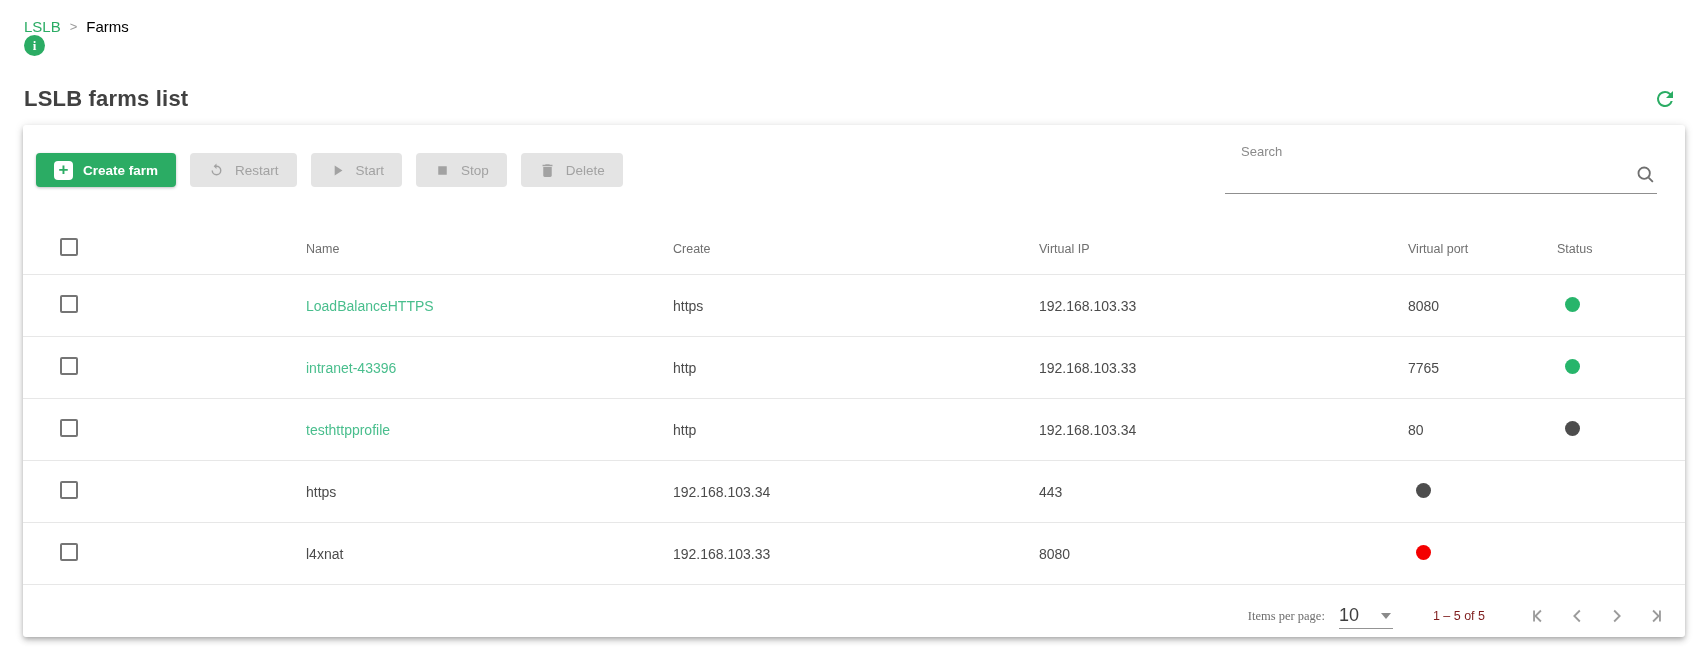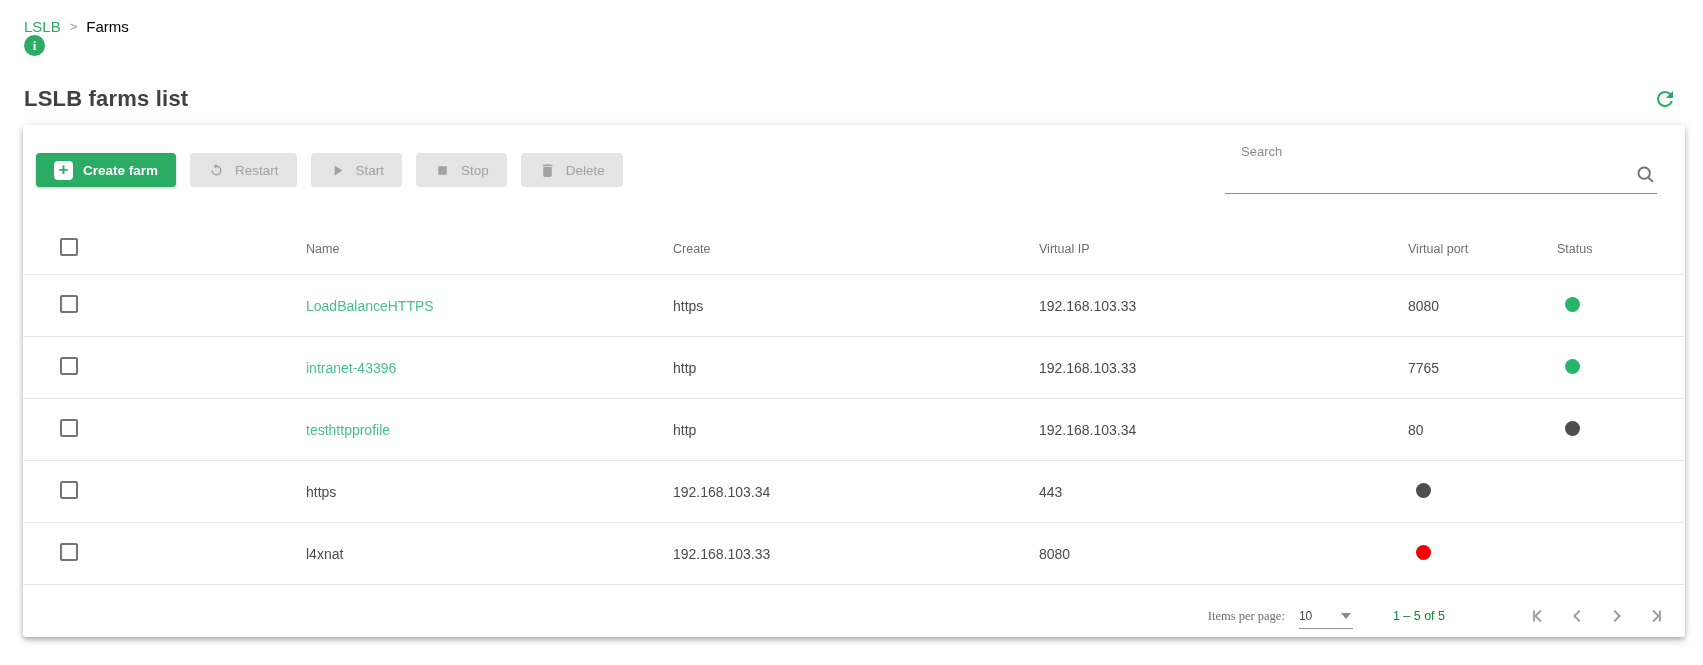--- a/index.html
+++ b/index.html
@@ -70,25 +70,25 @@
     display:inline-block; cursor:pointer; background:#fff; }
   .link { color:var(--link); cursor:pointer; text-decoration:none; }
   .dot { width:15px; height:15px; border-radius:50%; display:inline-block; margin-left:8px; }
 
   
   .paginator { display:flex; align-items:center; justify-content:flex-end;
     height:62px; padding-right:20px; font-size:12.5px; color:#6e6e6e; }
   .ipp-label { margin-right:14px;font-family:Liberation Serif, serif; }
   .ipp-select { position:relative; width:54px; height:26px; border-bottom:1px solid #949494;
     display:flex; align-items:center; cursor:pointer; margin-right:40px; }
-  .ipp-value { color:#3f3f3f; font-size:12px; }
+  .ipp-value { color:#3f3f3f; font-size:18px; }
   .caret { position:absolute; right:2px; top:10px; width:0; height:0;
     border-left:5px solid transparent; border-right:5px solid transparent;
     border-top:6px solid #8a8a8a; }
-  .range { margin-right:68px; color:#15803d; }
+  .range { margin-right:28px; color:#7f1d1d; }
   .nav-ic { width:22px; height:22px; margin-left:16px; cursor:default; }
 </style>
 </head>
 <body>
 
 <div class="topbar">
   <div class="breadcrumb">
     <span class="crumb-root">LSLB</span>
     <span class="crumb-sep">&gt;</span>
     <span class="crumb-current">Farms</span>

